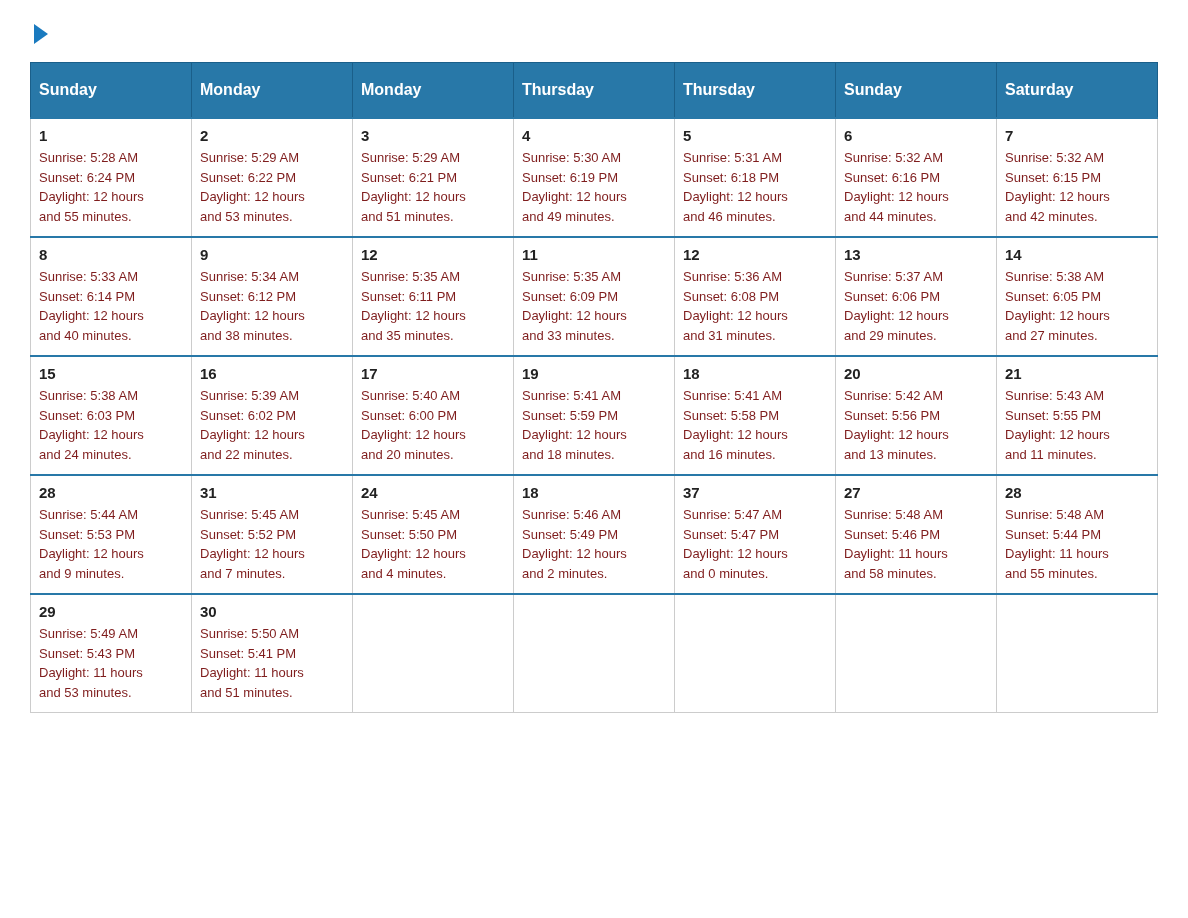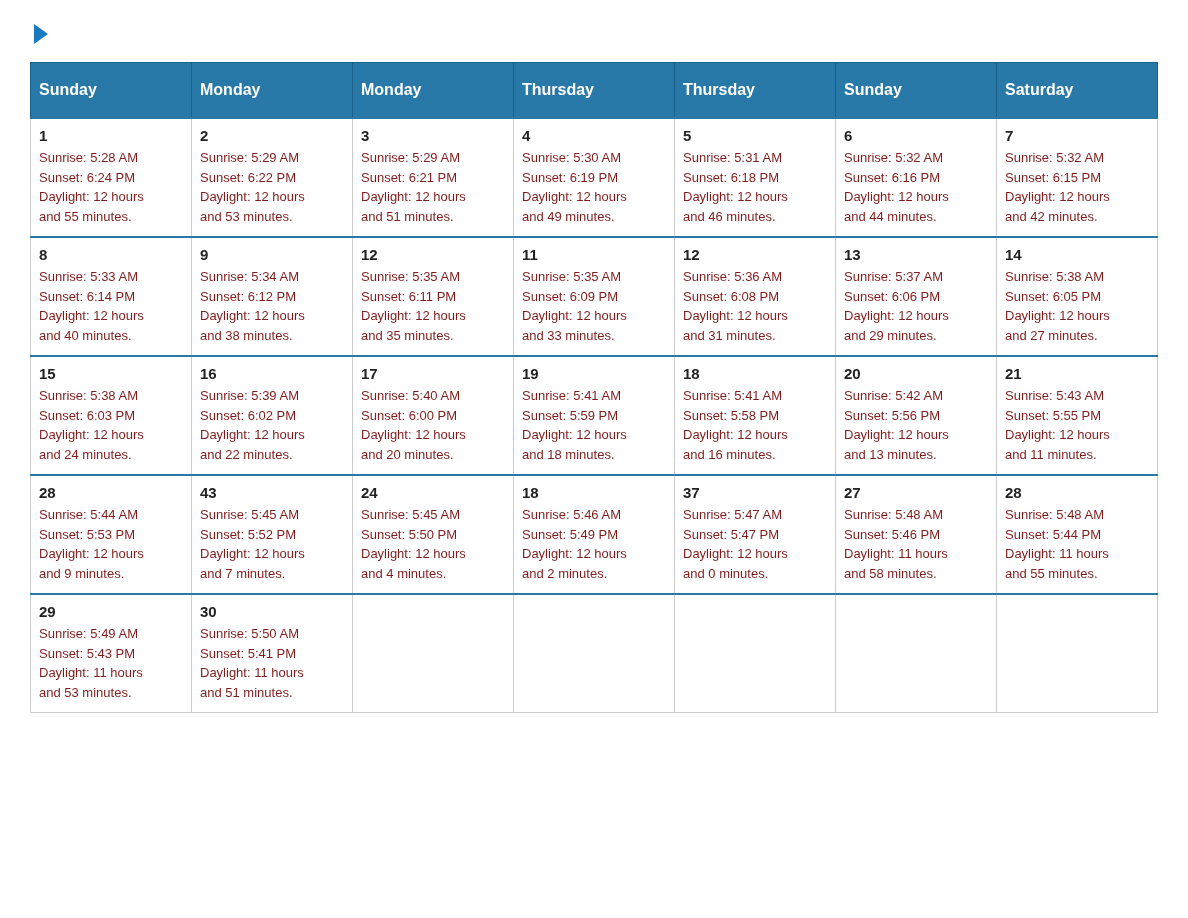--- a/index.html
+++ b/index.html
@@ -234,21 +234,21 @@
           <span class="day-num">21</span>
           <div class="day-info">Sunrise: 5:43 AM<br>Sunset: 5:55 PM<br>Daylight: 12 hours<br>and 11 minutes.</div>
         </td>
       </tr>
       <tr class="week-row">
         <td>
           <span class="day-num">28</span>
           <div class="day-info">Sunrise: 5:44 AM<br>Sunset: 5:53 PM<br>Daylight: 12 hours<br>and 9 minutes.</div>
         </td>
         <td>
-          <span class="day-num">43</span>
+          <span class="day-num">31</span>
           <div class="day-info">Sunrise: 5:45 AM<br>Sunset: 5:52 PM<br>Daylight: 12 hours<br>and 7 minutes.</div>
         </td>
         <td>
           <span class="day-num">24</span>
           <div class="day-info">Sunrise: 5:45 AM<br>Sunset: 5:50 PM<br>Daylight: 12 hours<br>and 4 minutes.</div>
         </td>
         <td>
           <span class="day-num">18</span>
           <div class="day-info">Sunrise: 5:46 AM<br>Sunset: 5:49 PM<br>Daylight: 12 hours<br>and 2 minutes.</div>
         </td>

